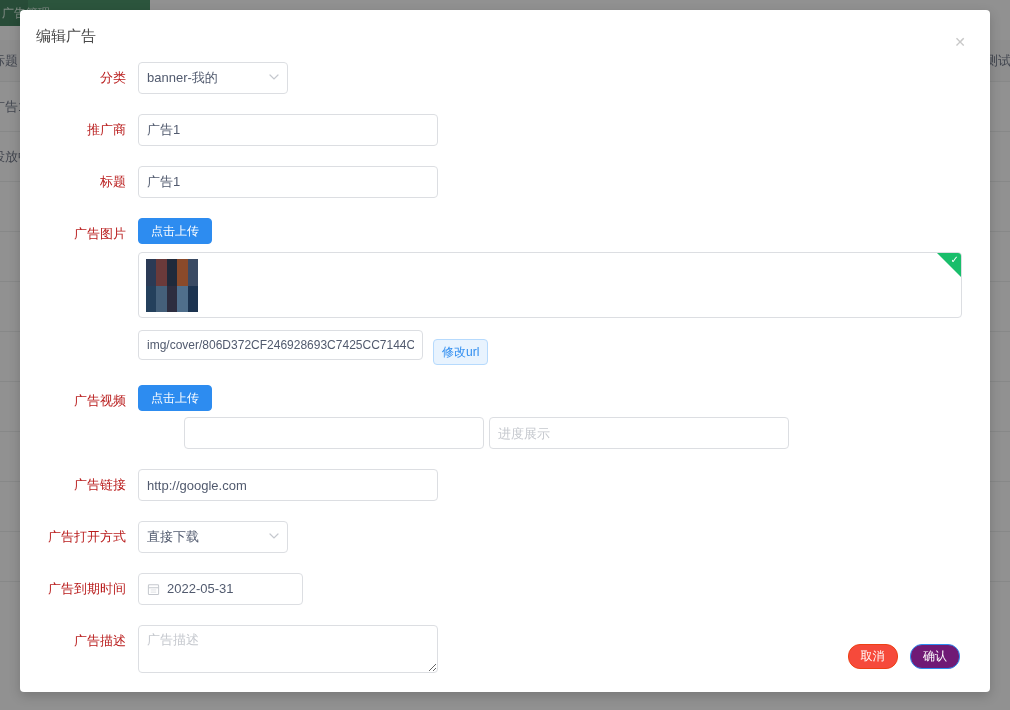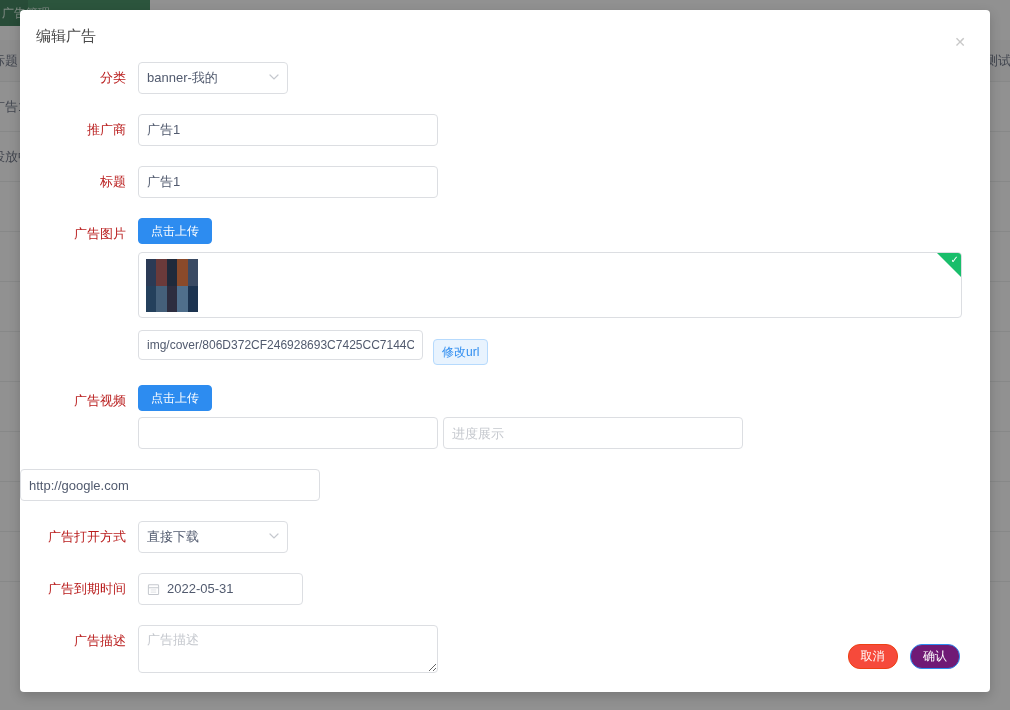--- a/index.html
+++ b/index.html
@@ -235,20 +235,21 @@
     cursor: pointer;
     font-family: "Liberation Sans", sans-serif;
     line-height: 24px;
     margin-top: 15px;
   }
 
   
   .video-inputs {
     display: flex;
     margin-top: 6px;
+    margin-left: 46px;
   }
   .video-inputs .ivu-input { width: 300px; }
   .video-inputs .ivu-input + .ivu-input { margin-left: 5px; }
 
   
   .date-picker {
     position: relative;
     width: 165px; height: 32px;
     border: 1px solid #dcdee2;
     border-radius: 4px;
@@ -408,20 +409,21 @@
       <div class="form-control">
         <button class="btn-upload">点击上传</button>
         <div class="video-inputs">
           <input class="ivu-input" type="text" value="" style="">
           <input class="ivu-input" type="text" placeholder="进度展示" style="">
         </div>
       </div>
     </div>
 
     <div class="form-row">
+      <div class="form-label">广告链接</div>
       <div class="form-control">
         <input class="ivu-input" type="text" value="http://google.com" style="">
       </div>
     </div>
 
     <div class="form-row">
       <div class="form-label">广告打开方式</div>
       <div class="form-control">
         <div class="ivu-select">
           <span class="sel-val">直接下载</span>

